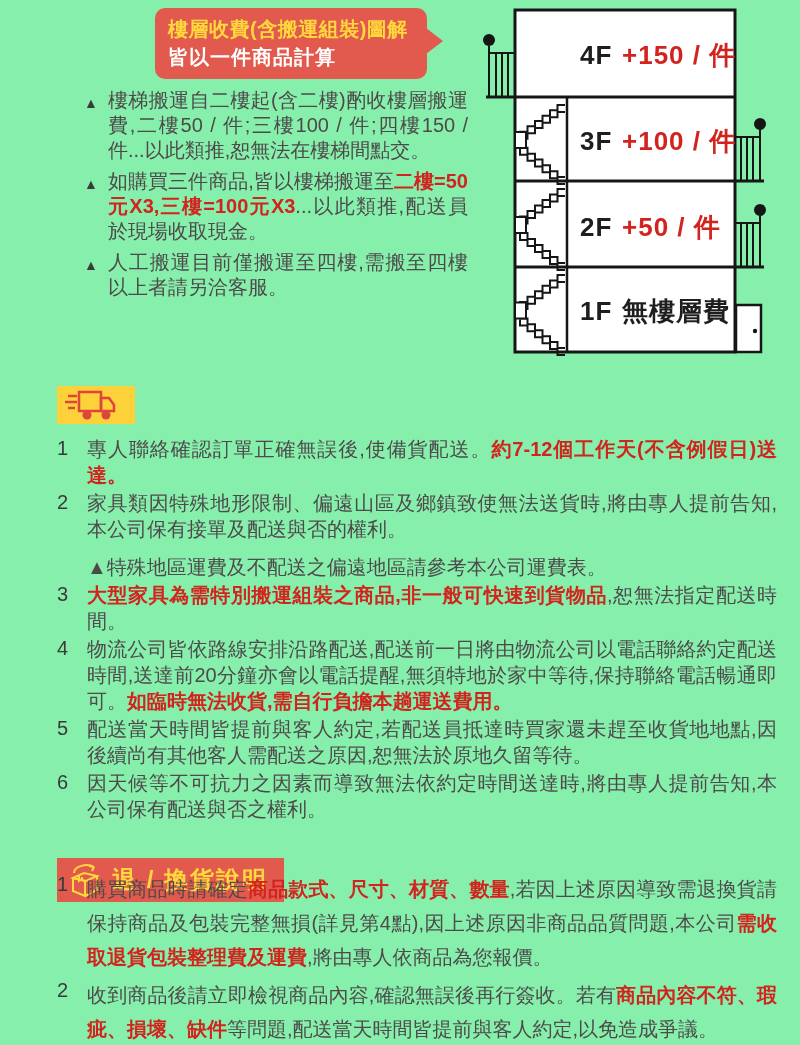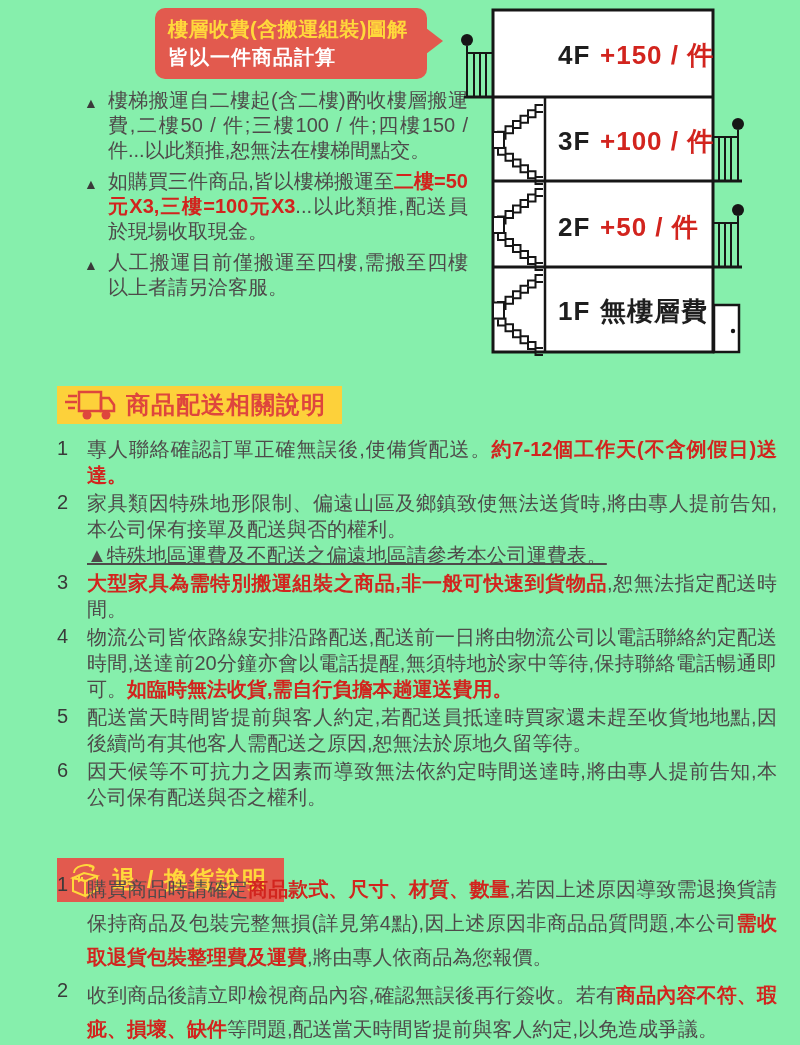--- a/index.html
+++ b/index.html
@@ -15,21 +15,21 @@
   .callout-line2{color:#ffffff;font-weight:bold;font-size:20px;line-height:28px;letter-spacing:1px;}
 
   
   .stair-notes{position:absolute;left:84px;top:88px;width:384px;}
   .note{display:flex;margin-bottom:6px;color:#4e4a4a;font-size:20px;line-height:25px;}
   .note .marker{flex:none;width:24px;font-size:14px;padding-top:3px;color:#3a3a3a;}
   .note .nbody{flex:1;text-align:justify;}
   .rb{color:#d2241e;font-weight:bold;}
 
   
-  .diagram{position:absolute;left:450px;top:0;width:310px;height:365px;}
+  .diagram{position:absolute;left:472px;top:0;width:310px;height:365px;}
   .wallrect{fill:#ffffff;stroke:#161616;stroke-width:3;}
   .wall{stroke:#161616;stroke-width:3;}
   .wall2{fill:#ffffff;stroke:#161616;stroke-width:2.5;}
   .ln line{stroke:#161616;stroke-width:2;}
   .ln .thick{stroke-width:3;}
   .dot{fill:#161616;}
   .stair-line{fill:none;stroke:#161616;stroke-width:2;}
   .stair-landing{fill:#ffffff;stroke:#161616;stroke-width:2;}
   .flabel{font-weight:bold;font-size:26px;fill:#1e1e1e;letter-spacing:1px;}
   .ffee{font-weight:bold;font-size:26px;letter-spacing:1px;}
@@ -45,21 +45,21 @@
 
   
   .list{position:absolute;left:57px;width:720px;}
   .list-delivery{top:436px;}
   .list-returns{top:872px;}
   .item{display:flex;margin-bottom:2px;}
   .list-returns .item{margin-bottom:4px;}
   .item .num{flex:none;width:30px;font-size:20px;color:#3a3a3a;padding-top:1px;}
   .item .ibody{flex:1;color:#4e4a4a;font-size:20px;line-height:26px;text-align:justify;}
   .list-returns .item .ibody{line-height:34px;}
-  .subnote{margin-top:0;text-decoration:underline;}
+  .subnote{margin-top:12px;}
 </style>
 </head>
 <body>
 
 <div class="page">
 
   <div class="callout">
     <div class="callout-line1">樓層收費(含搬運組裝)圖解</div>
     <div class="callout-line2">皆以一件商品計算</div>
     <div class="callout-arrow"></div>
@@ -156,21 +156,20 @@
       <g fill="none" stroke="#de463d" stroke-width="2.5">
         <line x1="3" y1="9" x2="12" y2="9"></line>
         <line x1="0" y1="15" x2="12" y2="15"></line>
         <line x1="3" y1="21" x2="10" y2="21"></line>
         <rect x="14" y="5" width="22" height="19"></rect>
         <path d="M36 11 h8 l5 7 v6 h-13 z"></path>
       </g>
       <circle cx="22" cy="28" r="4.5" fill="#de463d"></circle>
       <circle cx="41" cy="28" r="4.5" fill="#de463d"></circle>
     </svg>
-    <span class="banner-title">商品配送相關說明</span>
   </div>
 
   <div class="list list-delivery">
     <div class="item">
       <span class="num">1</span>
       <span class="ibody"><span>專人聯絡確認訂單正確無誤後,使備貨配送。</span><span class="rb">約7-12個工作天(不含例假日)送達。</span></span>
     </div>
     <div class="item">
       <span class="num">2</span>
       <span class="ibody"><span>家具類因特殊地形限制、偏遠山區及鄉鎮致使無法送貨時,將由專人提前告知,本公司保有接單及配送與否的權利。</span><span class="subnote" style="display:block;">▲特殊地區運費及不配送之偏遠地區請參考本公司運費表。</span></span>

